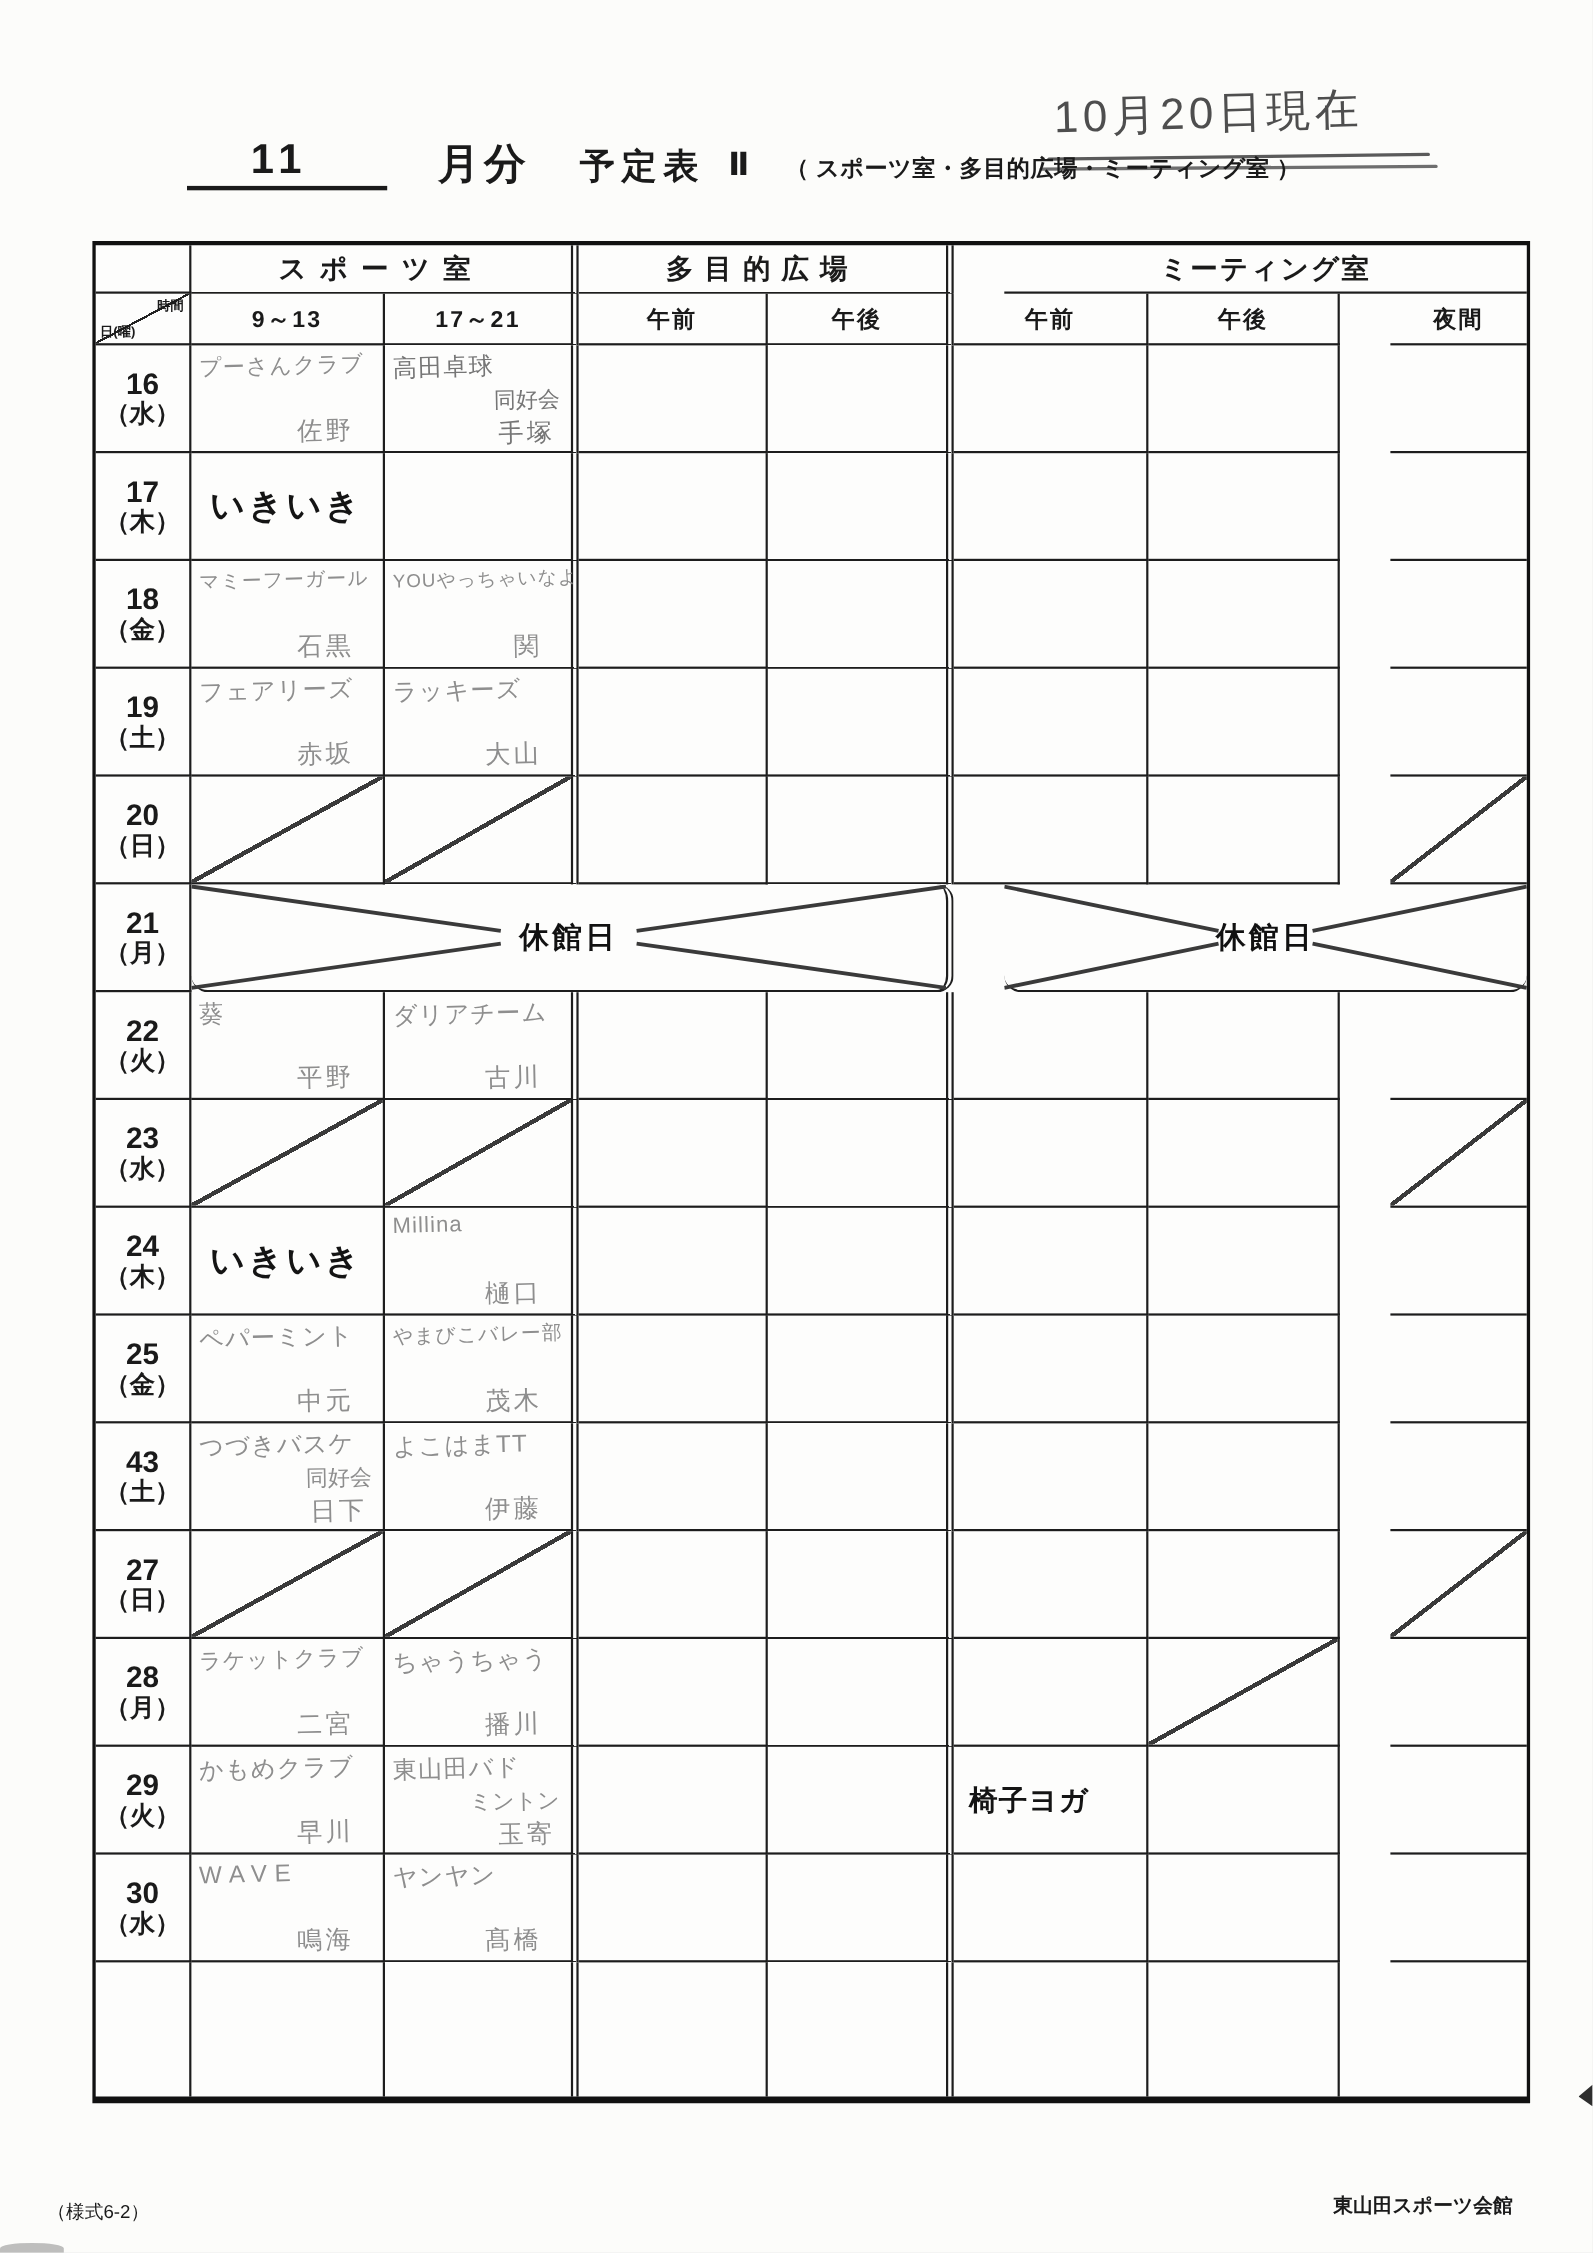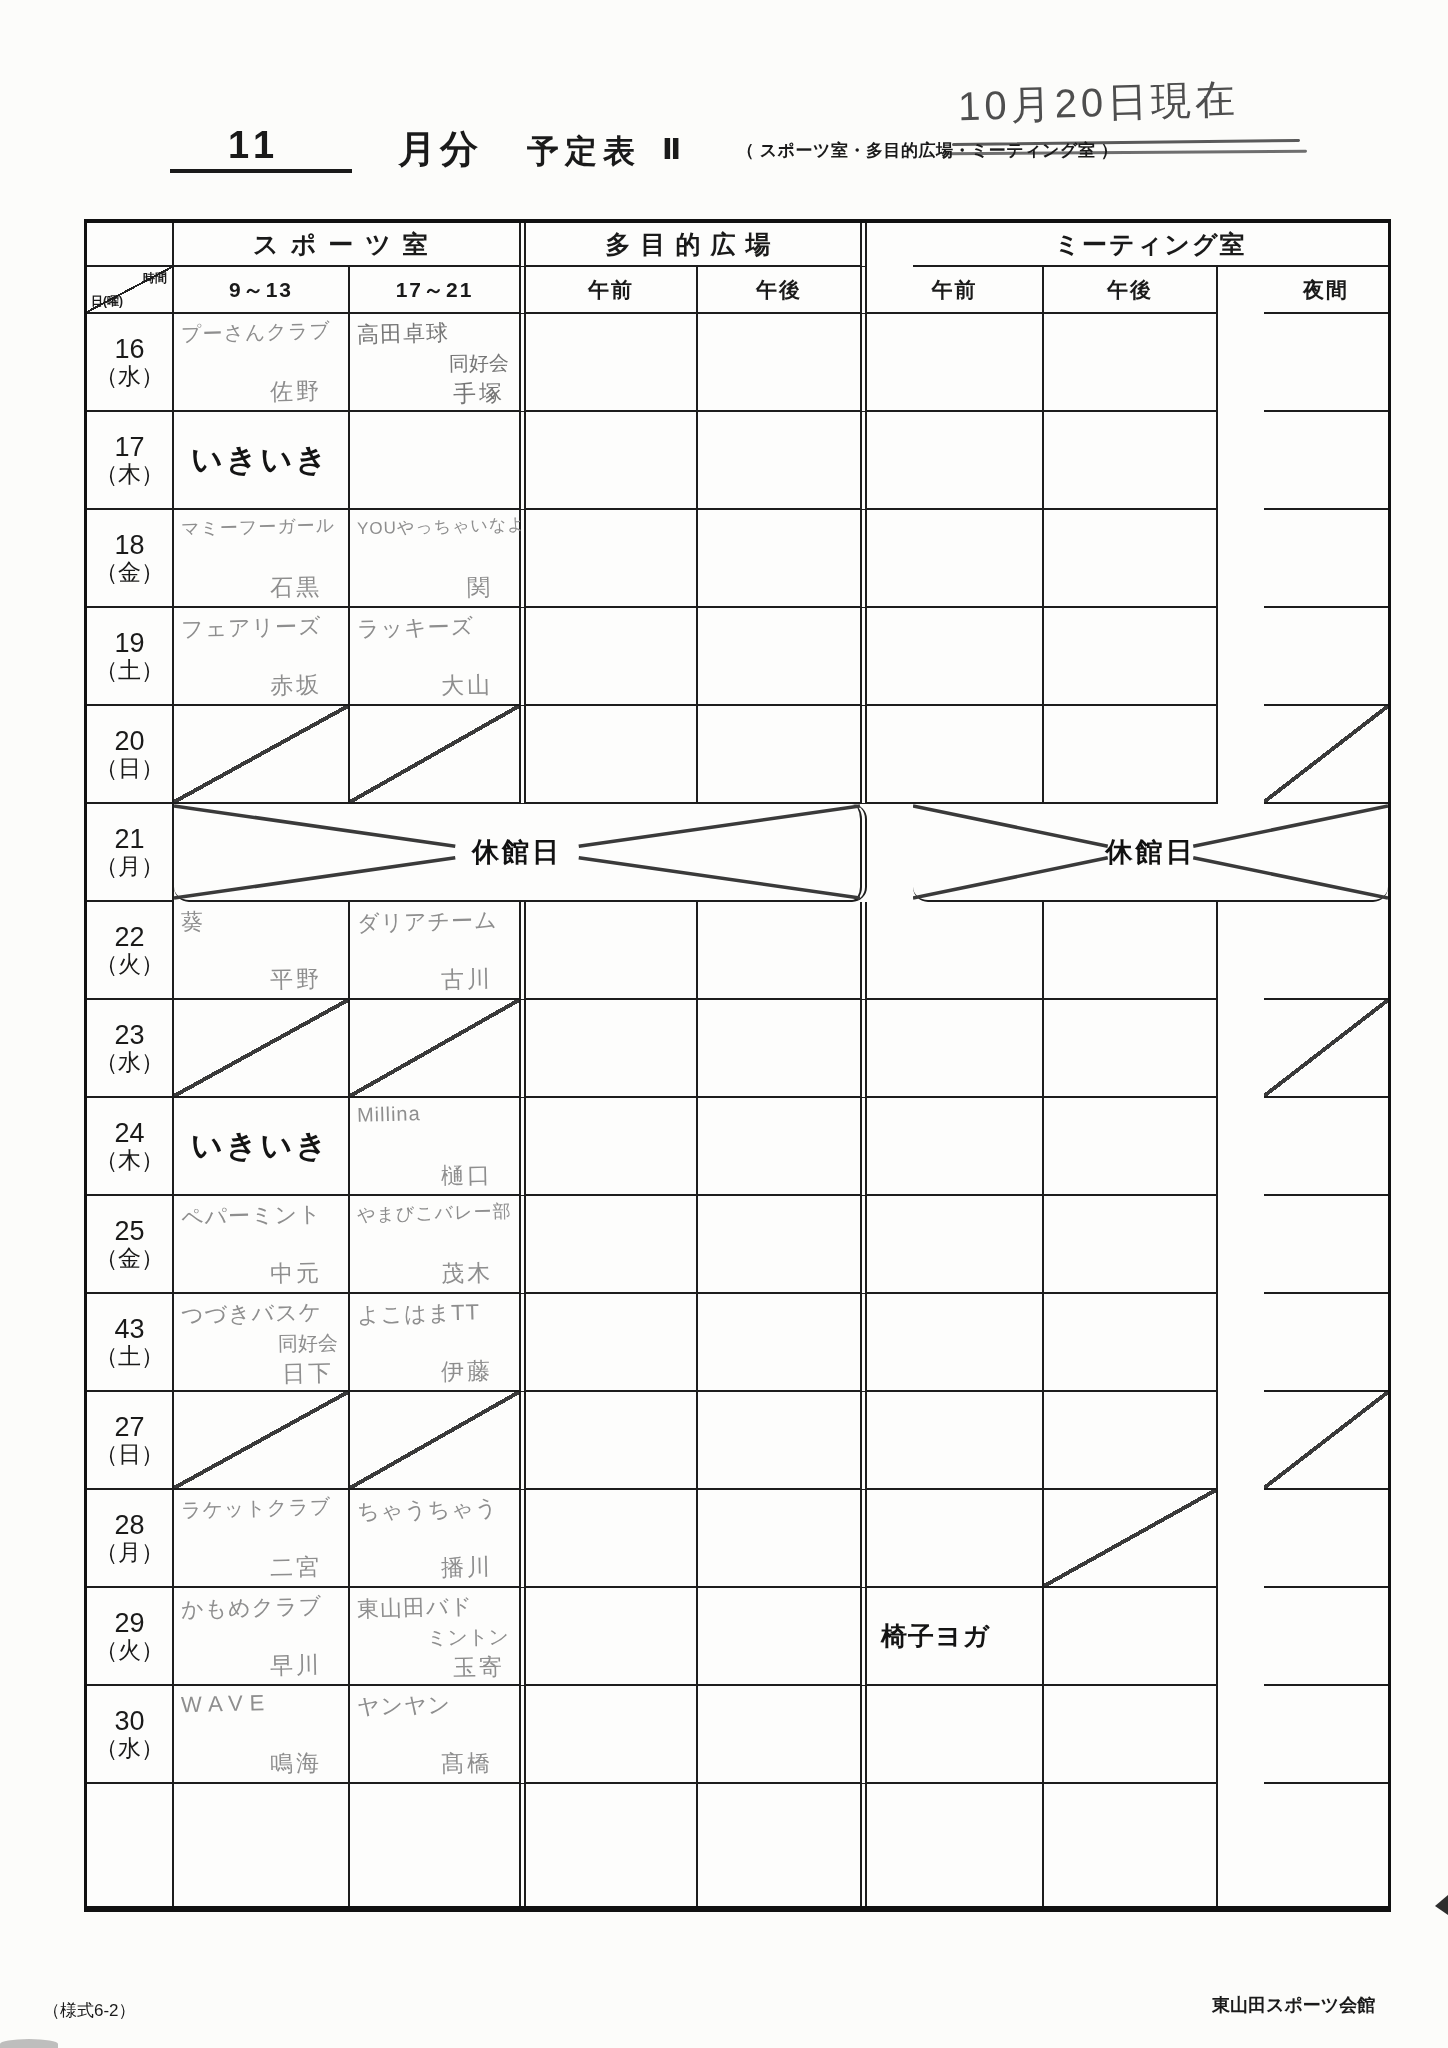--- a/index.html
+++ b/index.html
@@ -16,21 +16,21 @@
   }
   .note-ul{position:absolute; height:3px; background:#5a5a5a; border-radius:2px;}
   .note-ul.u1{left:952px; top:141px; width:348px; transform:rotate(-0.7deg);}
   .note-ul.u2{left:945px; top:151px; width:362px; transform:rotate(-0.4deg); background:#6e6e6e;}
   
   .t-month{position:absolute; left:228px; top:124px; font-size:38px; font-weight:bold; letter-spacing:6px;}
   .t-month-ul{position:absolute; left:170px; top:169px; width:182px; height:4px; background:#1a1a1a;}
   .t-monthlabel{position:absolute; left:398px; top:124px; font-size:38px; font-weight:bold; letter-spacing:4px;}
   .t-plan{position:absolute; left:527px; top:130px; font-size:32px; font-weight:bold; letter-spacing:6px;}
   .t-num{position:absolute; left:662px; top:132px; font-size:29px; font-weight:bold;}
-  .t-rooms{position:absolute; left:737px; top:139px; font-size:17px; font-weight:bold; letter-spacing:0.5px;}
+  .t-rooms{position:absolute; left:714px; top:139px; font-size:21px; font-weight:bold; letter-spacing:0.5px;}
   
   .schedule{
     position:absolute; left:84px; top:219px;
     display:grid;
     grid-template-columns:87px 176px 176px 172px 169px 177px 174px 170px;
     grid-template-rows:44px 47px repeat(15,98px) 122px;
     border:3px solid #111; border-top-width:4px; border-bottom-width:6px;
     background:#fdfdfc;
   }
   .c{position:relative; border-right:2px solid #1d1d1d; border-bottom:2px solid #1d1d1d; box-sizing:border-box;}
@@ -38,21 +38,21 @@
   .c.lastcol{border-right:none;margin-left:46px;}
   .c.lastrow{border-bottom:none;}
   .sec{display:flex; align-items:center; justify-content:center; font-weight:bold; font-size:25px;}
   .sub{display:flex; align-items:center; justify-content:center; font-weight:bold; font-size:21px; letter-spacing:2px;}
   .corner{
     background-image:linear-gradient(to bottom right,
       transparent calc(50% - 1px), #222 calc(50% - 1px), #222 calc(50% + 1px), transparent calc(50% + 1px));
   }
   .corner .ct{position:absolute; top:3px; right:5px; font-size:12px; font-weight:bold;}
   .corner .cb{position:absolute; bottom:2px; left:4px; font-size:12px; font-weight:bold;}
-  .datec{display:flex; flex-direction:column; align-items:center; justify-content:center; line-height:1.12; font-weight:normal;}
+  .datec{display:flex; flex-direction:column; align-items:center; justify-content:center; line-height:1.12; font-weight:bold;}
   .d-num{font-size:27px;}
   .d-dow{font-size:23px;}
   
   .club{position:absolute; left:7px; top:5px; font-size:22px; color:#8e8e8e; letter-spacing:1px;
         transform:rotate(-1.5deg); white-space:nowrap;}
   .club2{position:absolute; right:10px; top:36px; font-size:20px; color:#8e8e8e; transform:rotate(-1deg);}
   .person{position:absolute; right:26px; bottom:3px; font-size:23px; color:#8e8e8e; letter-spacing:3px;
           transform:rotate(-1.2deg); white-space:nowrap;}
   .hand-dark .club,.hand-dark .club2,.hand-dark .person{color:#767676;}
   

